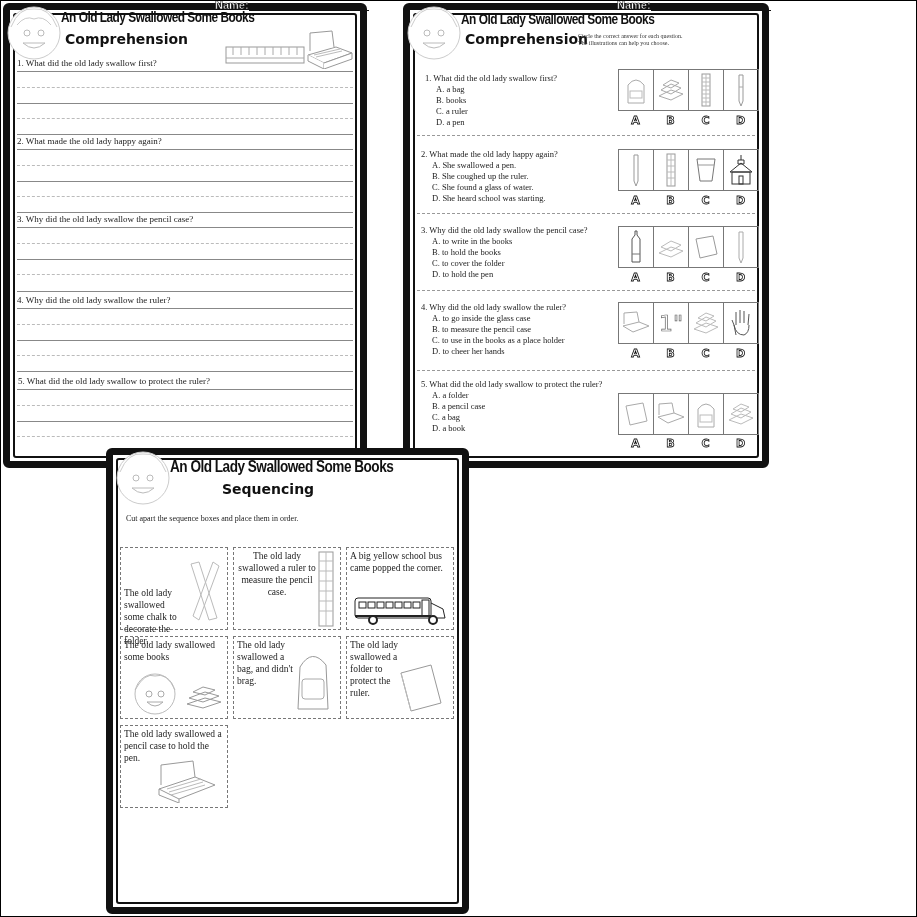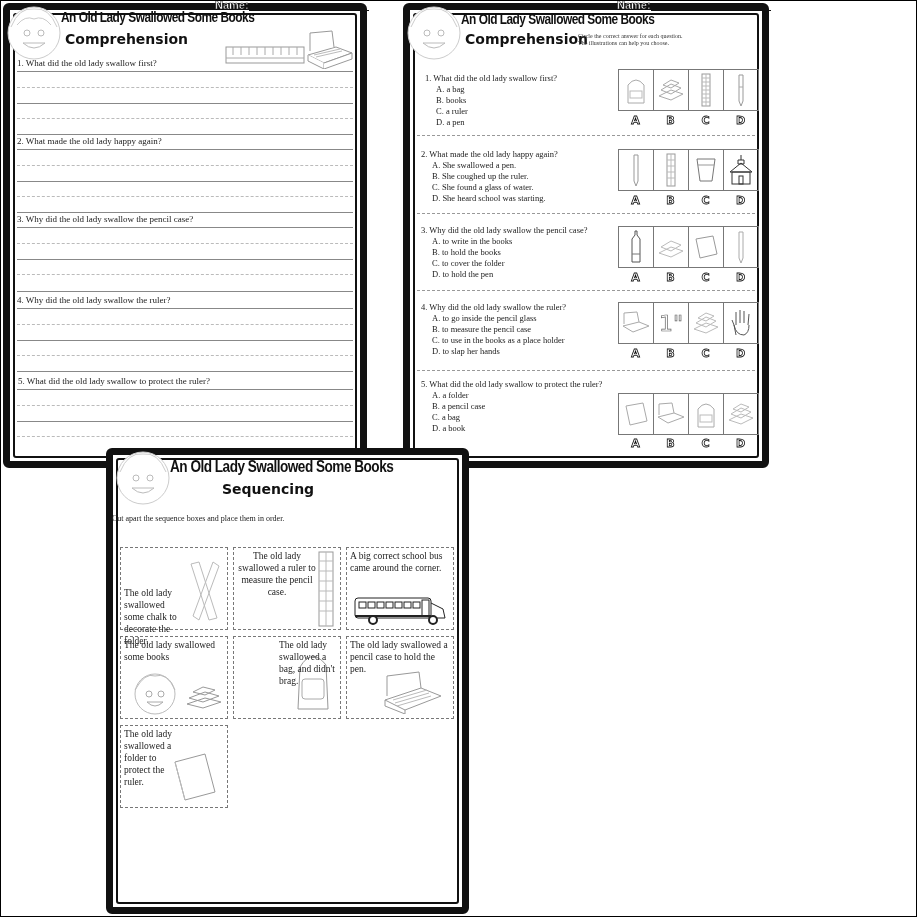--- a/index.html
+++ b/index.html
@@ -275,24 +275,24 @@
   <div class="letters" style="left:215px;top:268px;">
     <span>A</span>
       <span>B</span>
       <span>C</span>
       <span>D</span>
   </div>
   <div class="sep" style="left:14px;right:14px;top:287px;"></div>
 
   <div class="mc-q" style="top:299px;left:18px;">
     <span>4. Why did the old lady swallow the ruler?</span>
-    <span class="opt">A. to go inside the pencil glass</span>
+    <span class="opt">A. to go inside the glass case</span>
     <span class="opt">B. to measure the pencil case</span>
     <span class="opt">C. to use in the books as a place holder</span>
-    <span class="opt">D. to slap her hands</span>
+    <span class="opt">D. to cheer her hands</span>
   </div>
   <div class="pic-strip" style="left:215px;top:299px;">
     <div class="cell">
         <svg width="30" height="26" viewBox="0 0 30 26">
           <path d="M2 16 L18 12 L28 16 L12 22 Z" fill="none" stroke="#aaa"></path>
           <path d="M3 14 L3 3 L16 2 L18 12" fill="none" stroke="#aaa"></path>
         </svg>
       </div>
     <div class="cell">
         <span style="font-family:'DejaVu Sans',sans-serif;font-size:22px;color:#fff;-webkit-text-stroke:0.7px #666;">1"</span>
@@ -366,21 +366,21 @@
   <svg class="lady-face" style="left:8px;top:2px" width="58" height="56" viewBox="0 0 58 56">
     <circle cx="29" cy="28" r="26" fill="#fff" stroke="#ccc"></circle>
     <path d="M6 22 Q14 2 29 4 Q44 2 52 22" fill="none" stroke="#ccc"></path>
     <circle cx="22" cy="28" r="3" fill="none" stroke="#bbb"></circle>
       <circle cx="36" cy="28" r="3" fill="none" stroke="#bbb"></circle>
     <path d="M18 38 Q29 48 40 38 Z" fill="none" stroke="#bbb"></path>
   </svg>
 
   <div class="title" style="left:64px;top:10px;font-size:16px;">An Old Lady Swallowed Some Books</div>
   <div class="subtitle" style="left:116px;top:33px;font-size:14px;">Sequencing</div>
-  <div class="seq-instr" style="left:6px;top:66px;font-family:Liberation Serif, serif;">Cut apart the sequence boxes and place them in order.</div>
+  <div class="seq-instr" style="left:20px;top:66px;font-family:Liberation Serif, serif;">Cut apart the sequence boxes and place them in order.</div>
 
   <div class="seq-grid" style="left:14px;top:99px;">
     <div class="seq-box">
       <div class="txt" style="width:58px;margin-top:37px;">The old lady swallowed some chalk to decorate the folder.</div>
       <svg class="art" style="right:6px;top:10px" width="34" height="66" viewBox="0 0 34 66">
           <path d="M4 6 L12 4 L30 60 L22 62 Z" fill="none" stroke="#bbb"></path>
           <path d="M26 4 L32 8 L12 62 L6 58 Z" fill="none" stroke="#bbb"></path>
         </svg>
     </div>
     <div class="seq-box">
@@ -392,21 +392,21 @@
             <line x1="1" y1="20" x2="15" y2="20"></line>
             <line x1="1" y1="30" x2="15" y2="30"></line>
             <line x1="1" y1="40" x2="15" y2="40"></line>
             <line x1="1" y1="50" x2="15" y2="50"></line>
             <line x1="1" y1="60" x2="15" y2="60"></line>
             <line x1="8" y1="1" x2="8" y2="75"></line>
           </g>
         </svg>
     </div>
     <div class="seq-box">
-      <div class="txt">A big correct school bus came around the corner.</div>
+      <div class="txt">A big yellow school bus came popped the corner.</div>
       <svg class="art" style="left:6px;bottom:4px" width="96" height="30" viewBox="0 0 96 30">
           <rect x="2" y="3" width="76" height="20" rx="3" fill="none" stroke="#222"></rect>
           <path d="M78 8 L90 14 L92 23 L78 23" fill="none" stroke="#222"></path>
           <g fill="none" stroke="#222">
             <rect x="6" y="7" width="7" height="6"></rect>
             <rect x="15" y="7" width="7" height="6"></rect>
             <rect x="24" y="7" width="7" height="6"></rect>
             <rect x="33" y="7" width="7" height="6"></rect>
             <rect x="42" y="7" width="7" height="6"></rect>
             <rect x="51" y="7" width="7" height="6"></rect>
@@ -425,40 +425,40 @@
           <path d="M12 22 Q22 4 32 8 Q44 4 52 22" fill="none" stroke="#bbb"></path>
           <circle cx="26" cy="26" r="3" fill="none" stroke="#aaa"></circle>
           <circle cx="38" cy="26" r="3" fill="none" stroke="#aaa"></circle>
           <path d="M24 34 Q32 42 40 34 Z" fill="none" stroke="#aaa"></path>
           <path d="M64 36 L80 40 L98 34 L82 30 Z" fill="none" stroke="#999"></path>
           <path d="M66 30 L80 34 L96 28 L82 24 Z" fill="none" stroke="#999"></path>
           <path d="M70 24 L82 27 L92 22 L80 19 Z" fill="none" stroke="#999"></path>
         </svg>
     </div>
     <div class="seq-box">
-      <div class="txt" style="width:58px;margin-left:42px;">The old lady swallowed a bag, and didn't brag.</div>
+      <div class="txt" style="width:58px;">The old lady swallowed a bag, and didn't brag.</div>
       <svg class="art" style="right:8px;top:10px" width="38" height="66" viewBox="0 0 38 66">
           <path d="M6 20 Q18 0 32 18 L34 62 L4 62 Z" fill="none" stroke="#999"></path>
           <rect x="8" y="32" width="22" height="20" rx="3" fill="none" stroke="#aaa"></rect>
+        </svg>
+    </div>
+    <div class="seq-box">
+      <div class="txt" style="width:54px;">The old lady swallowed a folder to protect the ruler.</div>
+      <svg class="art" style="right:10px;top:26px" width="46" height="50" viewBox="0 0 46 50">
+          <path d="M4 10 L34 2 L44 40 L14 48 Z" fill="none" stroke="#999"></path>
+          <line x1="4" y1="10" x2="14" y2="48" stroke="#bbb"></line>
         </svg>
     </div>
     <div class="seq-box">
       <div class="txt">The old lady swallowed a pencil case to hold the pen.</div>
       <svg class="art" style="right:10px;bottom:4px" width="60" height="44" viewBox="0 0 60 44">
           <path d="M2 30 L38 18 L58 26 L22 40 Z" fill="none" stroke="#999"></path>
           <path d="M2 30 L2 36 L22 44 L22 40" fill="none" stroke="#999"></path>
           <path d="M4 26 L4 6 L36 2 L38 18" fill="none" stroke="#999"></path>
           <g stroke="#bbb">
             <line x1="10" y1="30" x2="44" y2="20"></line>
             <line x1="12" y1="33" x2="46" y2="23"></line>
             <line x1="14" y1="36" x2="48" y2="26"></line>
           </g>
         </svg>
     </div>
-    <div class="seq-box">
-      <div class="txt" style="width:54px;">The old lady swallowed a folder to protect the ruler.</div>
-      <svg class="art" style="right:10px;top:26px" width="46" height="50" viewBox="0 0 46 50">
-          <path d="M4 10 L34 2 L44 40 L14 48 Z" fill="none" stroke="#999"></path>
-          <line x1="4" y1="10" x2="14" y2="48" stroke="#bbb"></line>
-        </svg>
-    </div>
   </div>
 </div>
 
 </body></html>

